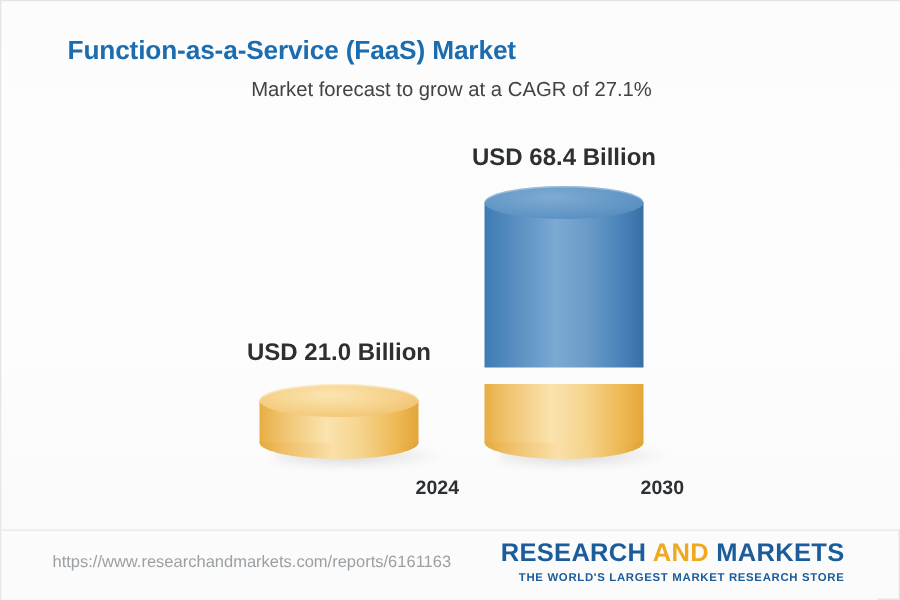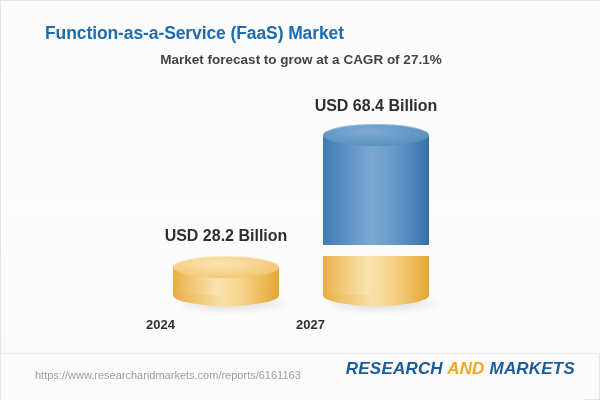--- a/index.html
+++ b/index.html
@@ -25,42 +25,42 @@
     position:absolute;left:0;top:22px;width:600px;
     text-align:left;
     font-size:17.5px;font-weight:bold;letter-spacing:-0.1px;
     color:#1c6cb0;
     white-space:nowrap;
     padding-left:44px;
   }
   .subtitle{
     position:absolute;left:0;top:51px;width:600px;
     text-align:center;
-    font-size:13.5px;font-weight:bold;
+    font-size:13.5px;font-weight:normal;
     color:#414345;
     white-space:nowrap;
   }
 
   
   .plot{position:absolute;left:0;top:0;width:600px;height:352px;}
 
   .col{position:absolute;width:160px;}
   .col.c0{left:145px;}
   .col.c1{left:295px;}
 
   .valuelabel{
     position:absolute;left:0;width:160px;text-align:center;
     font-size:16px;font-weight:bold;color:#2d3033;
     white-space:nowrap;
   }
   .col.c0 .valuelabel{top:226px;}
   .col.c1 .valuelabel{top:96px;}
 
   .catlabel{
-    position:absolute;left:0;top:316px;width:160px;text-align:left;
+    position:absolute;left:0;top:316px;width:160px;text-align:right;
     font-size:13px;font-weight:bold;color:#2d3033;
   }
 
   
   .cyl{position:absolute;left:27px;width:106px;}
   .cyl .shadow{
     position:absolute;left:10px;bottom:-7px;width:112px;height:18px;
     background:radial-gradient(ellipse at 42% 50%, rgba(120,120,120,0.26) 0%, rgba(150,150,150,0.12) 45%, rgba(255,255,255,0) 72%);
     filter:blur(2px);
   }
@@ -86,21 +86,21 @@
   
   .sep{position:absolute;left:0;top:352px;width:600px;height:1px;background:#e8eaeb;}
   .footer{
     position:absolute;left:0;top:353px;width:584px;height:46px;
     background:#fbfbfb;
   }
   .url{
     position:absolute;left:34px;top:15px;
     font-size:11px;color:#9ba0a4;white-space:nowrap;
   }
-  .logo{position:absolute;right:10px;top:6px;text-align:right;font-style:italic;}
+  .logo{position:absolute;right:22px;top:6px;text-align:right;}
   .logo .wordmark{
     font-size:17px;font-weight:bold;letter-spacing:0.2px;white-space:nowrap;line-height:1;
   }
   .logo .w1,.logo .w3{color:#1b5c9b;}
   .logo .w2{color:#f0a81e;}
   .logo .tagline{
     margin-top:3px;
     font-size:7.6px;font-weight:bold;letter-spacing:0.45px;
     color:#1b5c9b;white-space:nowrap;
   }
@@ -111,21 +111,21 @@
 <div class="frame">
 
   <div class="canvas">
 
     <div class="title">Function-as-a-Service (FaaS) Market</div>
     <div class="subtitle">Market forecast to grow at a CAGR of 27.1%</div>
 
     <div class="plot">
 
       <div class="col c0">
-        <div class="valuelabel">USD 28.2 Billion</div>
+        <div class="valuelabel">USD 21.0 Billion</div>
 
         <div class="cyl" style="top:255px;height:50px;">
           <div class="shadow"></div>
           <div class="seg yellow" style="top:0;height:50px;">
             <div class="bot"></div>
             <div class="body"></div>
             <div class="top"></div>
           </div>
         </div>
 
@@ -142,28 +142,29 @@
             <div class="bot"></div>
             <div class="body"></div>
           </div>
 
           <div class="seg blue" style="top:0;height:132px;">
             <div class="body"></div>
             <div class="top"></div>
           </div>
         </div>
 
-        <div class="catlabel">2027</div>
+        <div class="catlabel">2030</div>
       </div>
 
     </div>
   </div>
 
   <div class="sep"></div>
 
   <div class="footer">
     <div class="url">https://www.researchandmarkets.com/reports/6161163</div>
     <div class="logo">
       <div class="wordmark"><span class="w1">RESEARCH</span> <span class="w2">AND</span> <span class="w3">MARKETS</span></div>
+      <div class="tagline">THE WORLD'S LARGEST MARKET RESEARCH STORE</div>
     </div>
   </div>
 
 </div>
 
 </body></html>

